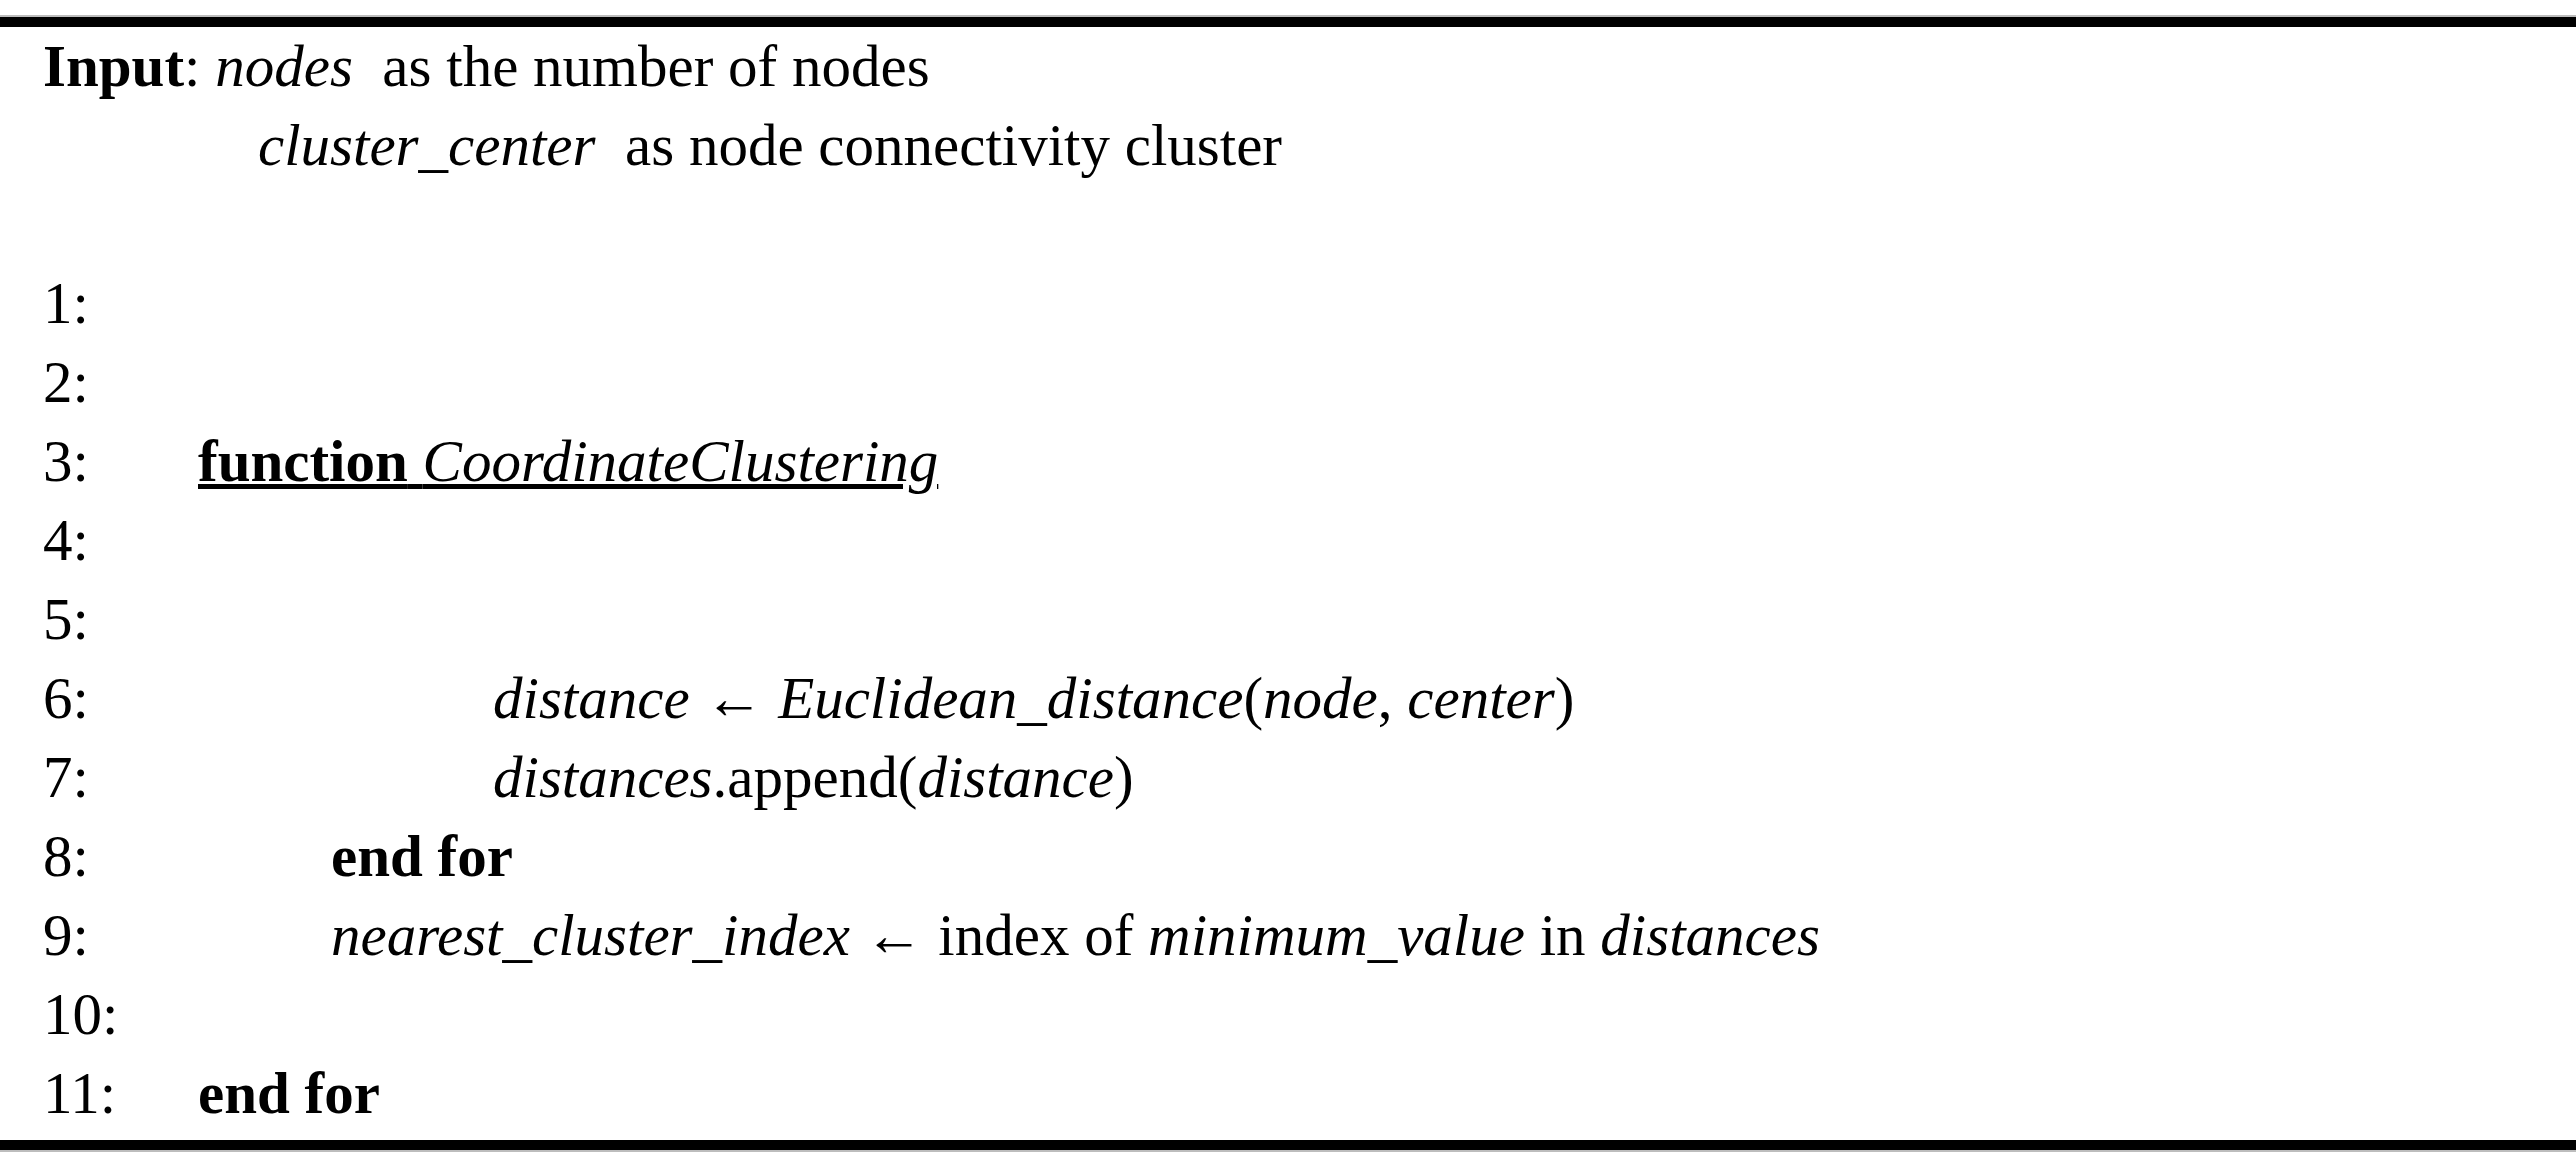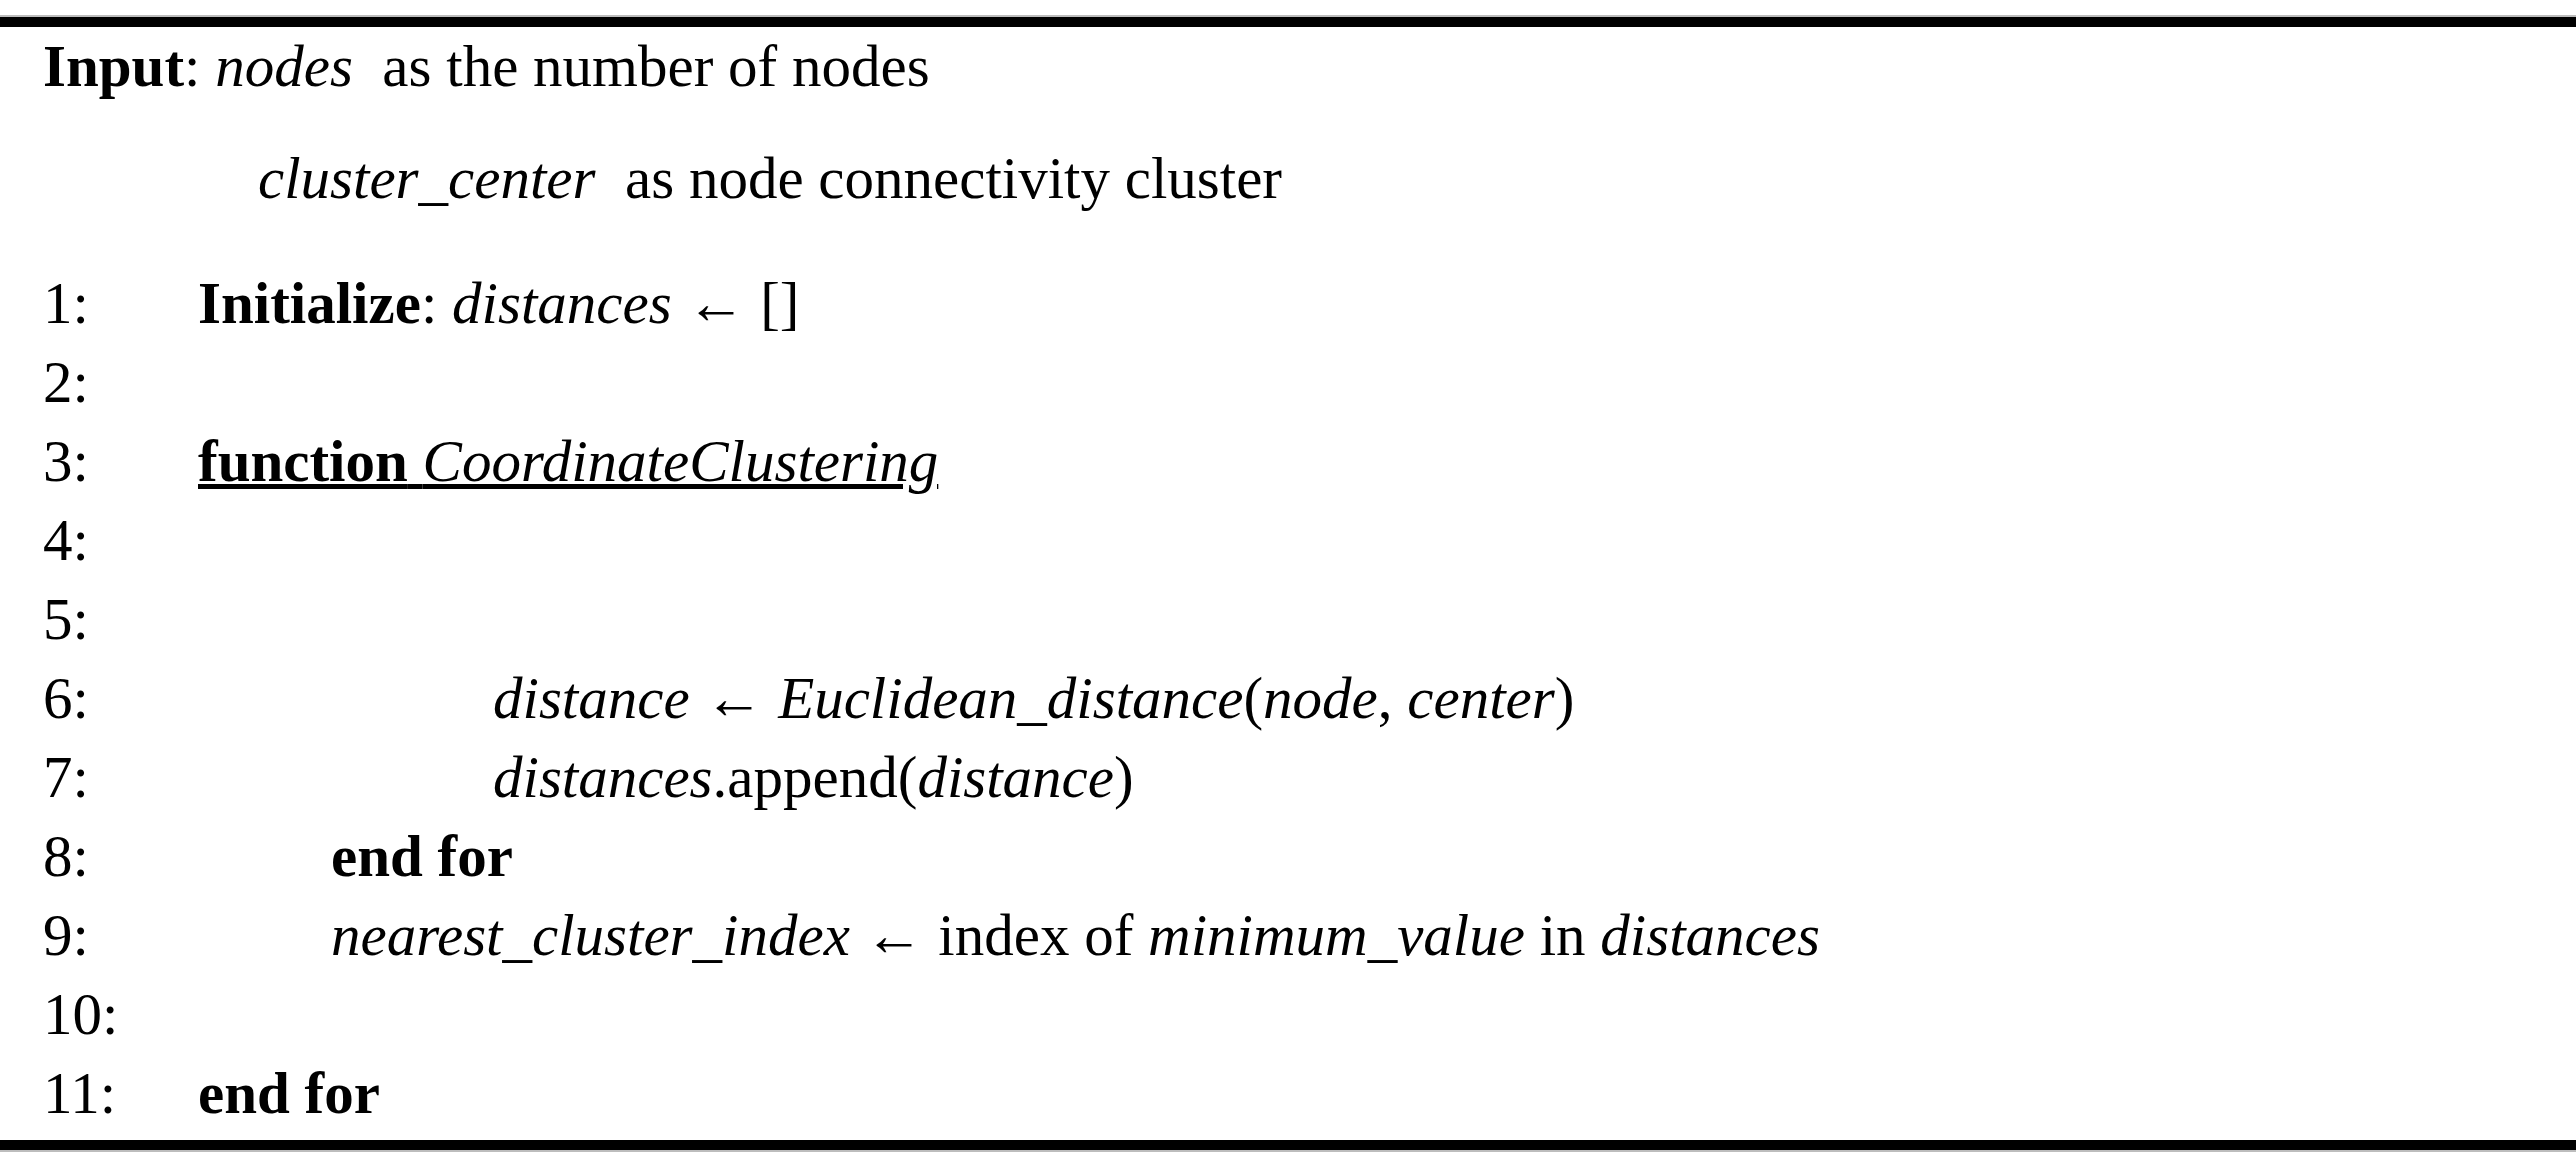--- a/index.html
+++ b/index.html
@@ -49,23 +49,23 @@
   .s-n{font-weight:normal;font-style:normal;}
 </style>
 </head>
 <body>
 
 <div class="figure">
   <div class="hairline top"></div>
   <div class="rule top"></div>
   <div class="code" id="code">
       <div class="row"><span class="num"></span><span class="body" style="left: 43px;"><span class="seg s-b">Input</span><span class="seg s-n">: </span><span class="seg s-i">nodes</span><span class="seg s-n">  as the number of nodes</span></span></div>
-      <div class="row"><span class="num"></span><span class="body" style="left: 258px; margin-top: 33px;"><span class="seg s-i">cluster_center</span><span class="seg s-n">  as node connectivity cluster</span></span></div>
+      <div class="row"><span class="num"></span><span class="body" style="left: 258px;"><span class="seg s-i">cluster_center</span><span class="seg s-n">  as node connectivity cluster</span></span></div>
       <div class="row"><span class="num"></span><span class="body" style="left: 198px;"></span></div>
-      <div class="row"><span class="num">1:</span><span class="body" style="left: 198px;"><span class="seg s-b">Initialize</span><span class="seg s-n">: </span><span class="seg s-i">distances</span><span class="seg s-n"> ← []</span></span></div>
+      <div class="row"><span class="num">1:</span></div>
       <div class="row"><span class="num">2:</span><span class="body" style="left: 198px;"></span></div>
       <div class="row"><span class="num">3:</span><span class="body" style="left: 198px; text-decoration: underline;"><span class="seg s-b">function</span><span class="seg s-n"> </span><span class="seg s-i">CoordinateClustering</span></span></div>
       <div class="row"><span class="num">4:</span></div>
       <div class="row"><span class="num">5:</span></div>
       <div class="row"><span class="num">6:</span><span class="body" style="left: 493px; text-align: center;"><span class="seg s-i">distance</span><span class="seg s-n"> ← </span><span class="seg s-i">Euclidean_distance</span><span class="seg s-n">(</span><span class="seg s-i">node</span><span class="seg s-n">, </span><span class="seg s-i">center</span><span class="seg s-n">)</span></span></div>
       <div class="row"><span class="num">7:</span><span class="body" style="left: 493px; text-align: center;"><span class="seg s-i">distances</span><span class="seg s-n">.append(</span><span class="seg s-i">distance</span><span class="seg s-n">)</span></span></div>
       <div class="row"><span class="num">8:</span><span class="body" style="left: 331px;"><span class="seg s-b">end for</span></span></div>
       <div class="row"><span class="num">9:</span><span class="body" style="left: 331px;"><span class="seg s-i">nearest_cluster_index</span><span class="seg s-n"> ← index of </span><span class="seg s-i">minimum_value</span><span class="seg s-n"> in </span><span class="seg s-i">distances</span></span></div>
       <div class="row"><span class="num">10:</span></div>
       <div class="row"><span class="num">11:</span><span class="body" style="left: 198px;"><span class="seg s-b">end for</span></span></div>

